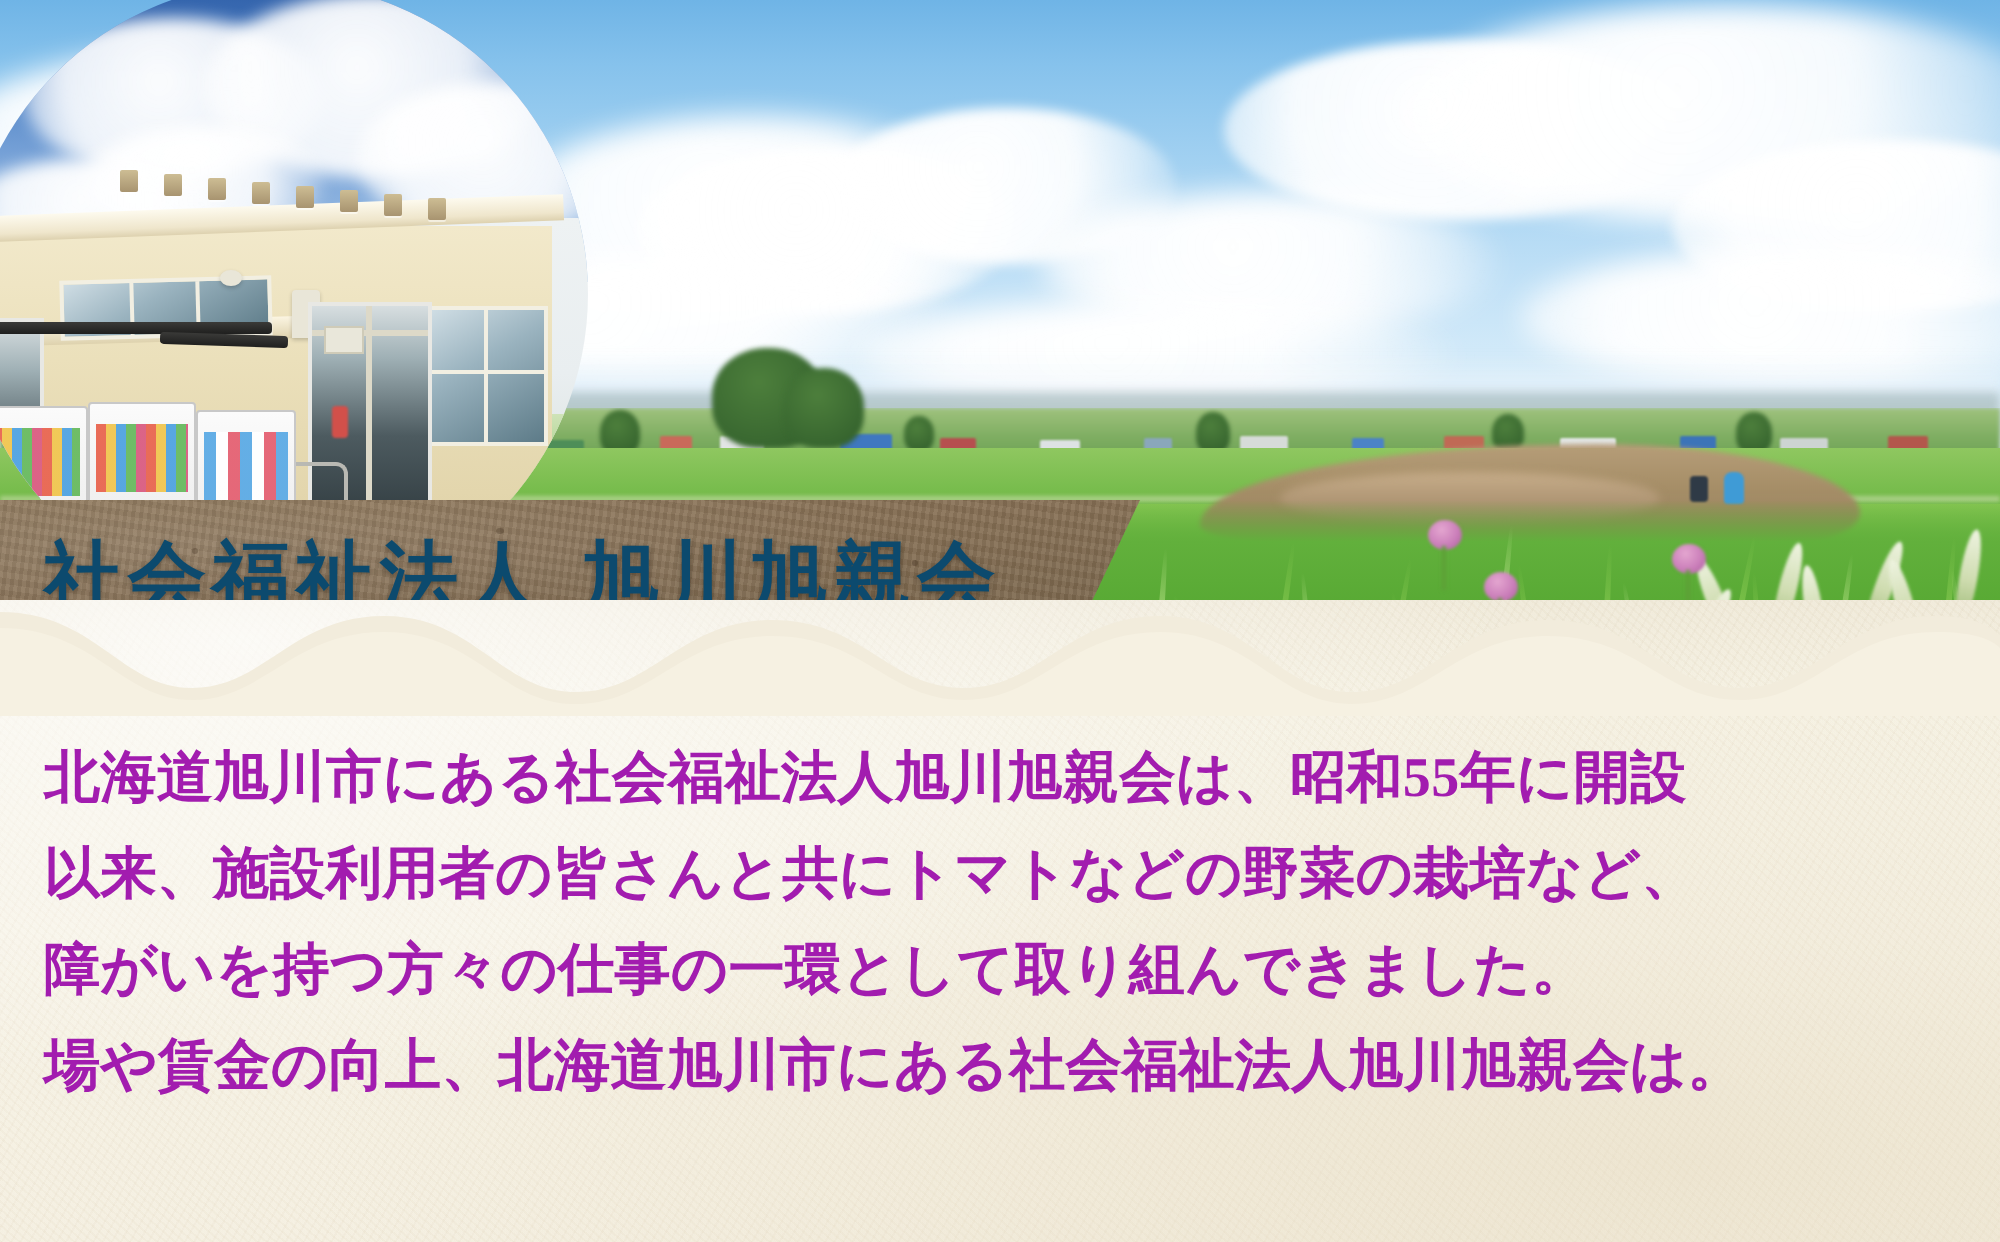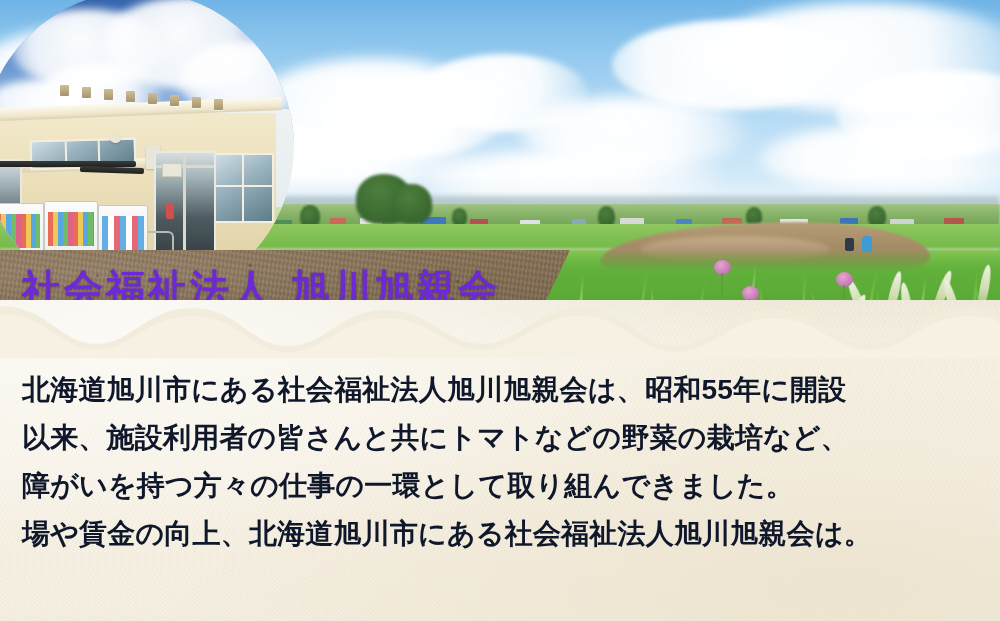--- a/index.html
+++ b/index.html
@@ -338,21 +338,21 @@
     background: rgba(60,44,28,.30);
   }
   .ribbon-title {
     position: absolute;
     left: 0; top: 250px;
     width: 570px; height: 78px;
     display: flex;
     align-items: center;
     padding-left: 22px;
     box-sizing: border-box;
-    color: #6d28d9;
+    color: #0c4a6e;
     font-size: 39px;
     font-weight: 700;
     letter-spacing: 3px;
     font-family: "DejaVu Sans", "Liberation Sans", sans-serif;
     text-shadow: 0 1px 3px rgba(40,28,16,.45);
     white-space: nowrap;
   }
 
   
   .paper {
@@ -378,26 +378,26 @@
   .wave-mask svg { display: block; }
 
   
   .copy {
     position: absolute;
     left: 22px;
     top: 366px;
     width: 956px;
   }
   .copy-line {
-    color: #0f172a;
+    color: #a21caf;
     font-size: 28px;
     line-height: 48px;
     letter-spacing: .2px;
     white-space: nowrap;
-    font-family: Liberation Sans, sans-serif;
+    font-family: Liberation Serif, serif;
     font-weight: 600;
   }
 </style>
 </head>
 <body>
 
 <div id="stage">
 
   <div class="photo-band">
 

